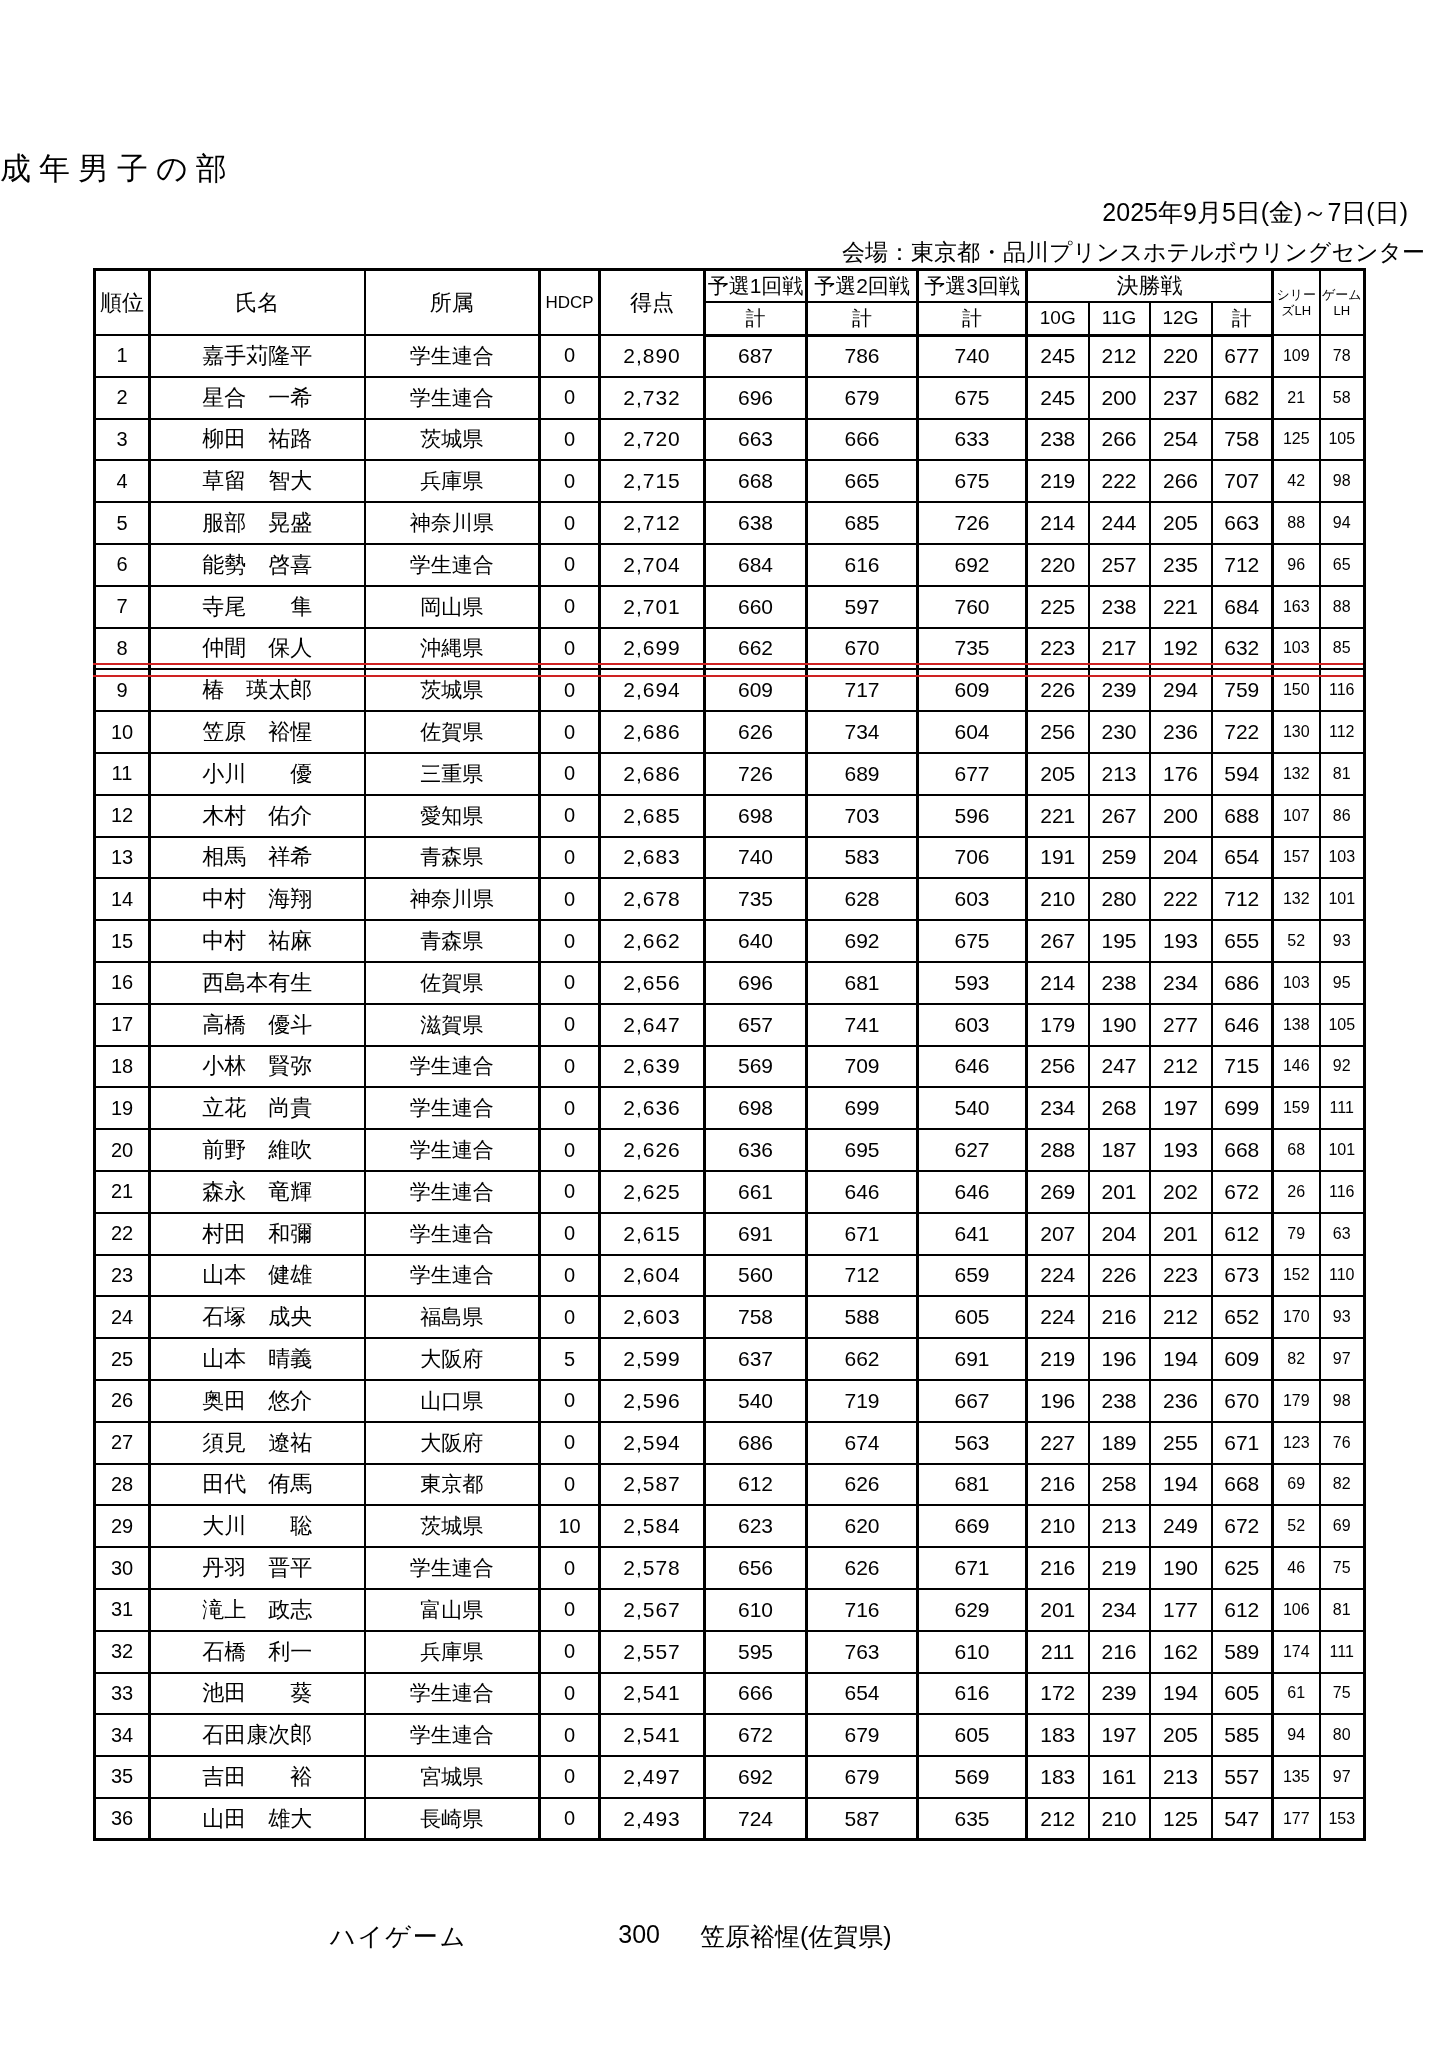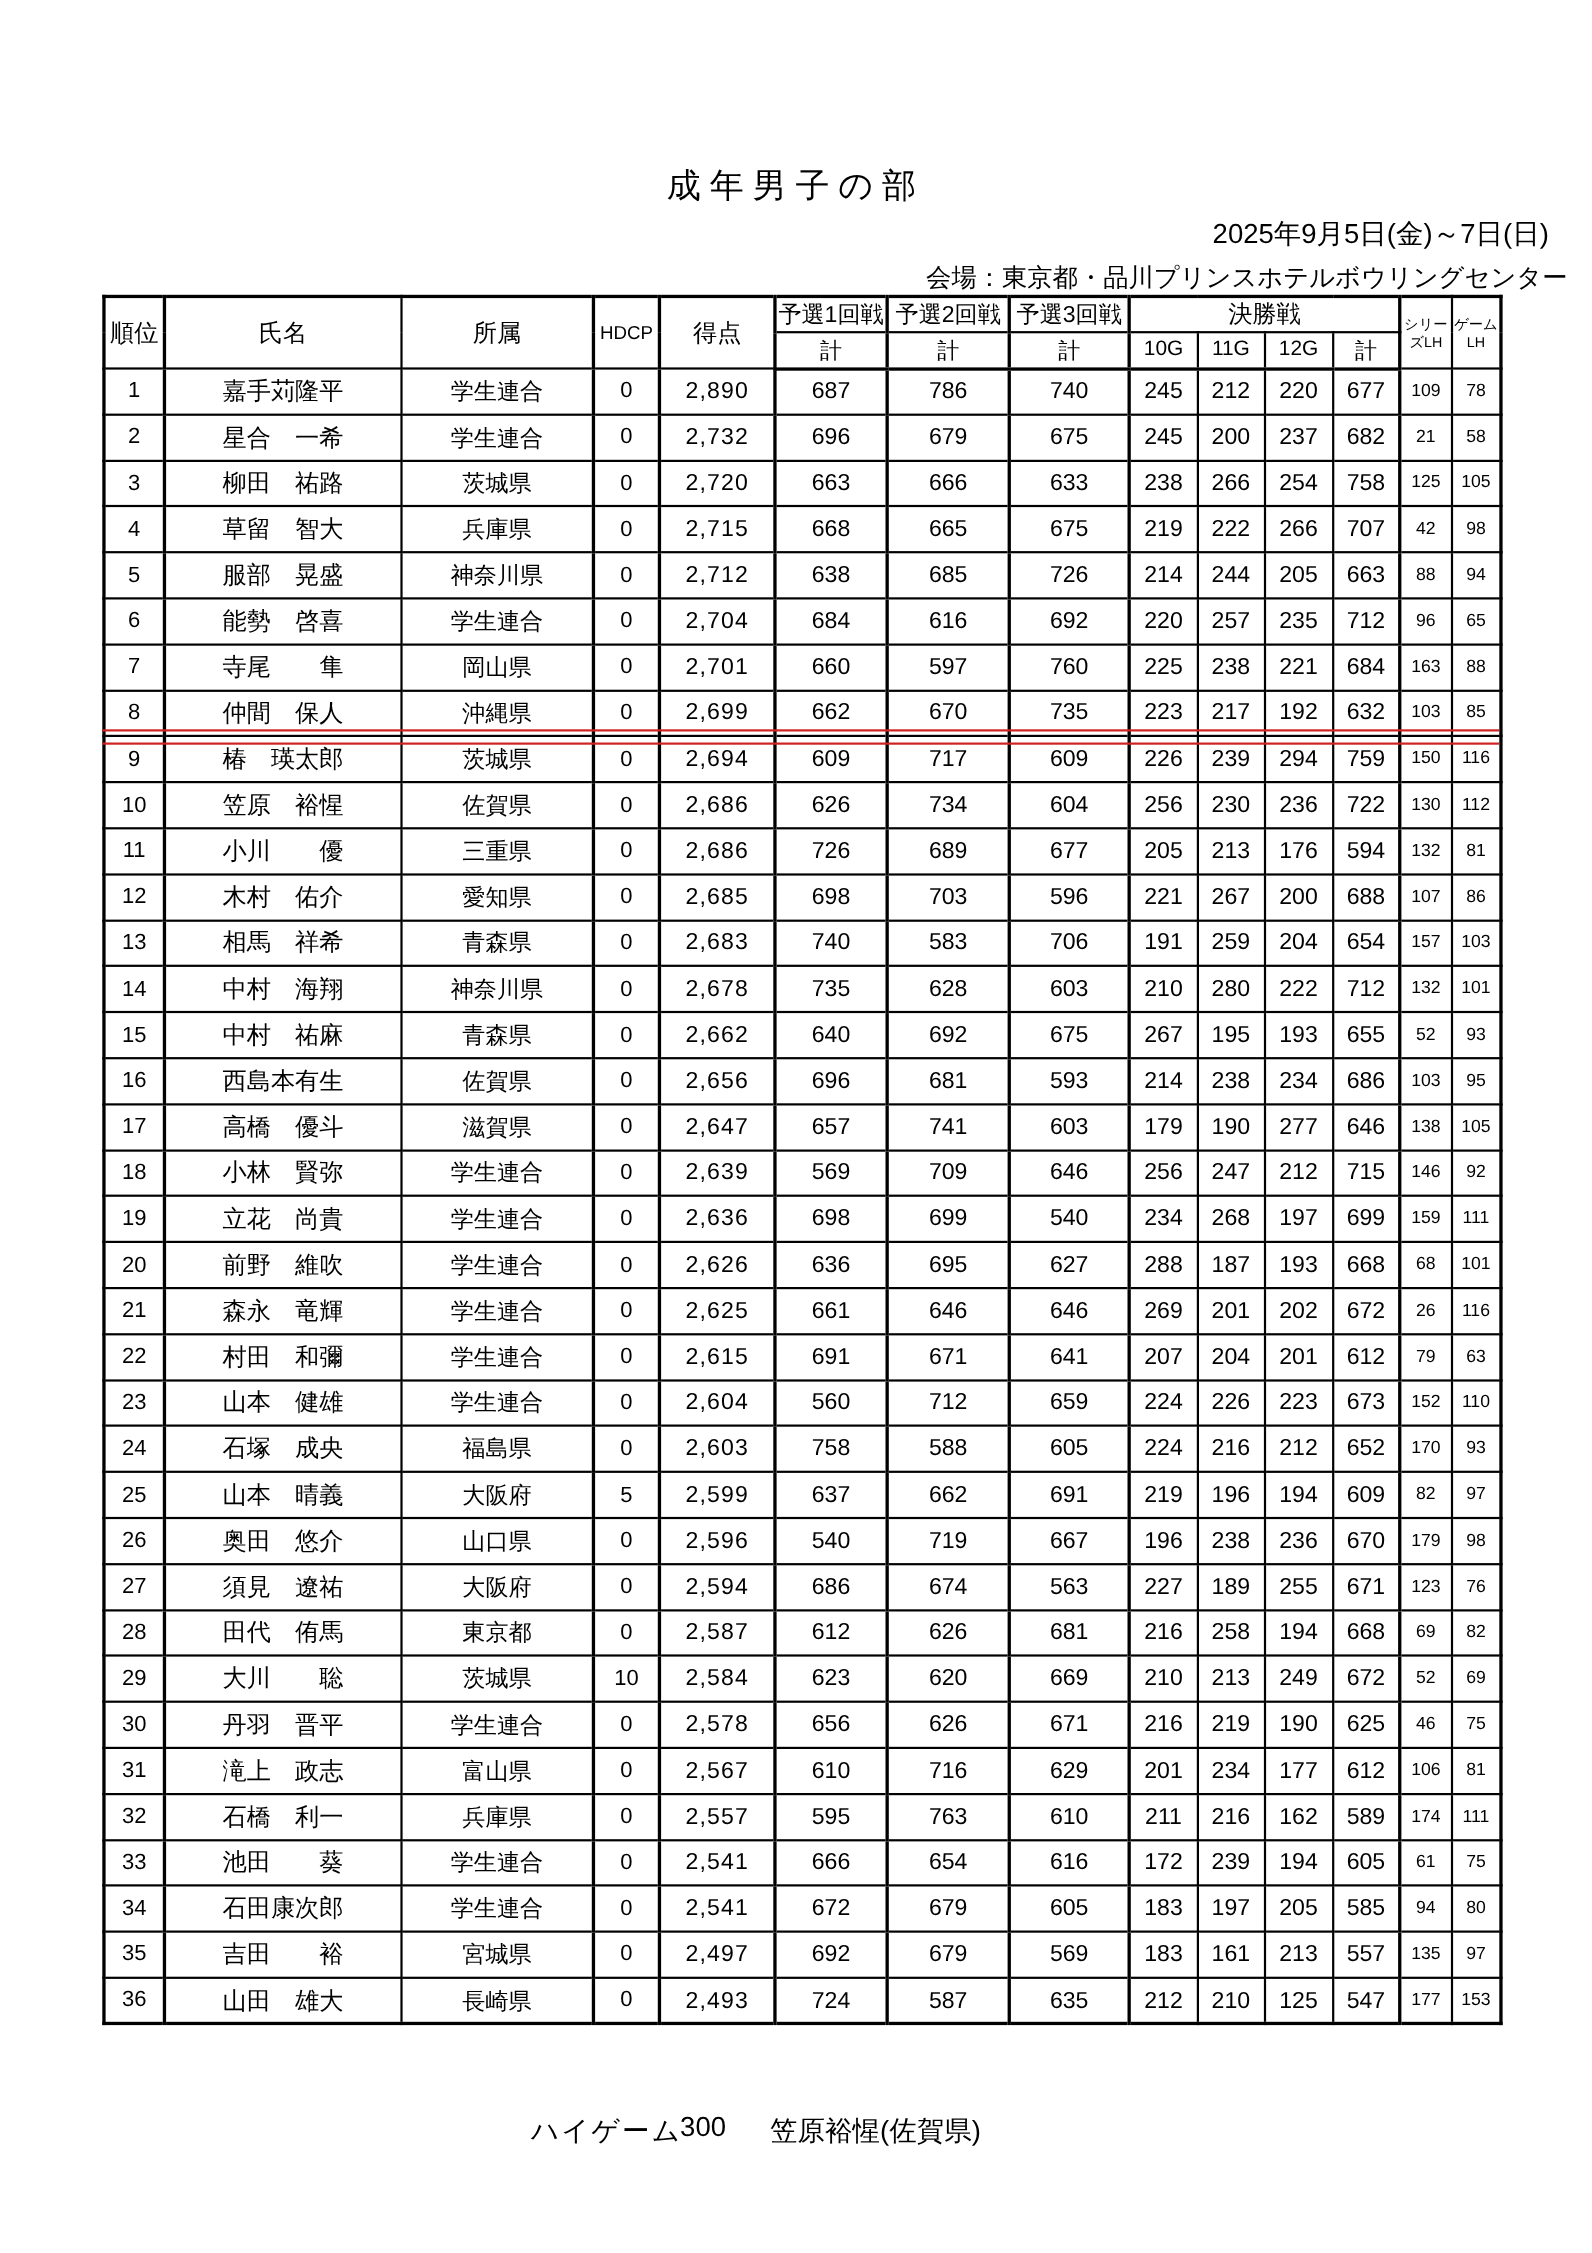--- a/index.html
+++ b/index.html
@@ -2,21 +2,21 @@
 <html><head>
 <meta charset="utf-8">
 <style>
   html,body{margin:0;padding:0;background:#ffffff;}
   body{width:1447px;height:2048px;overflow:hidden;color:#000;
        font-family:"Liberation Sans","DejaVu Sans",sans-serif;}
   .page{position:relative;width:1447px;height:2048px;background:#fff;}
 
   .title{position:absolute;top:58px;left:0;width:100%;text-align:center;
          font-size:40px;letter-spacing:3px;white-space:nowrap;}
-  .subtitle{position:absolute;top:148px;left:0;width:100%;text-align:center;
+  .subtitle{position:absolute;top:148px;left:0;width:100%;text-align:left;
          font-size:31px;letter-spacing:8px;}
   .date-line{position:absolute;top:196px;left:0;width:1385px;text-align:right;
          font-size:25px;padding-left:23px;}
   .venue-line{position:absolute;top:237px;left:0;width:1385px;text-align:right;
          font-size:23px;padding-left:40px;}
 
   table.results{position:absolute;left:93px;top:268px;width:1270px;
       border-collapse:collapse;table-layout:fixed;background:#fff;}
   table.results{border:3px solid #000;padding-left:44px;}
   .results th,.results td{border:2px solid #000;padding:0;text-align:center;
@@ -46,21 +46,21 @@
   .c-num{font-size:21px;}
   .c-lh{font-size:16px;}
 
   .cutoff-line{position:absolute;left:93px;width:1270px;height:10px;
       border-top:2.5px solid #cf2222;border-bottom:2.5px solid #cf2222;
       pointer-events:none;}
 
   .footer-line{position:absolute;left:0;width:1447px;height:34px;font-size:25px;}
   .fl-1{top:1920px;}
   .fl-2{top:1981px;}
-  .f-label{position:absolute;left:330px;width:290px;text-align:right;letter-spacing:2px;}
+  .f-label{position:absolute;left:330px;width:290px;text-align:left;letter-spacing:2px;}
   .f-value{position:absolute;left:545px;width:115px;text-align:right;}
   .f-holder{position:absolute;left:700px;width:600px;text-align:left;}
 </style>
 </head>
 <body>
 
 <div class="page">
 
   <div class="subtitle">成年男子の部</div>
   <div class="date-line">2025年9月5日(金)～7日(日)</div>

